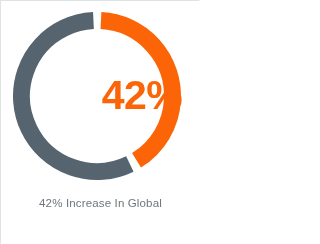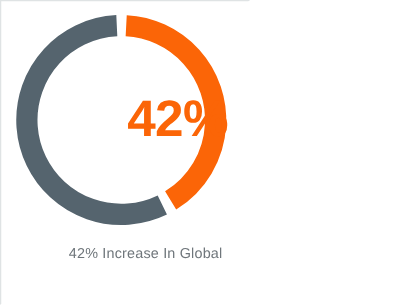--- a/index.html
+++ b/index.html
@@ -56,21 +56,21 @@
     font-family: "Liberation Sans", sans-serif;
     font-size: 41px;
     font-weight: bold;
     letter-spacing: -0.5px;
     line-height: 1;
     color: #fb6507;
     transform: translateY(-1px);
   }
   #caption {
     position: absolute;
-    left: 16px;
+    left: 0px;
     top: 192px;
     width: 199px;
     padding: 0 6px;
     box-sizing: border-box;
     text-align: center;
     font-family: "Liberation Sans", sans-serif;
     font-size: 11.5px;
     line-height: 20px;
     color: #6f767b;
     letter-spacing: 0.15px;

